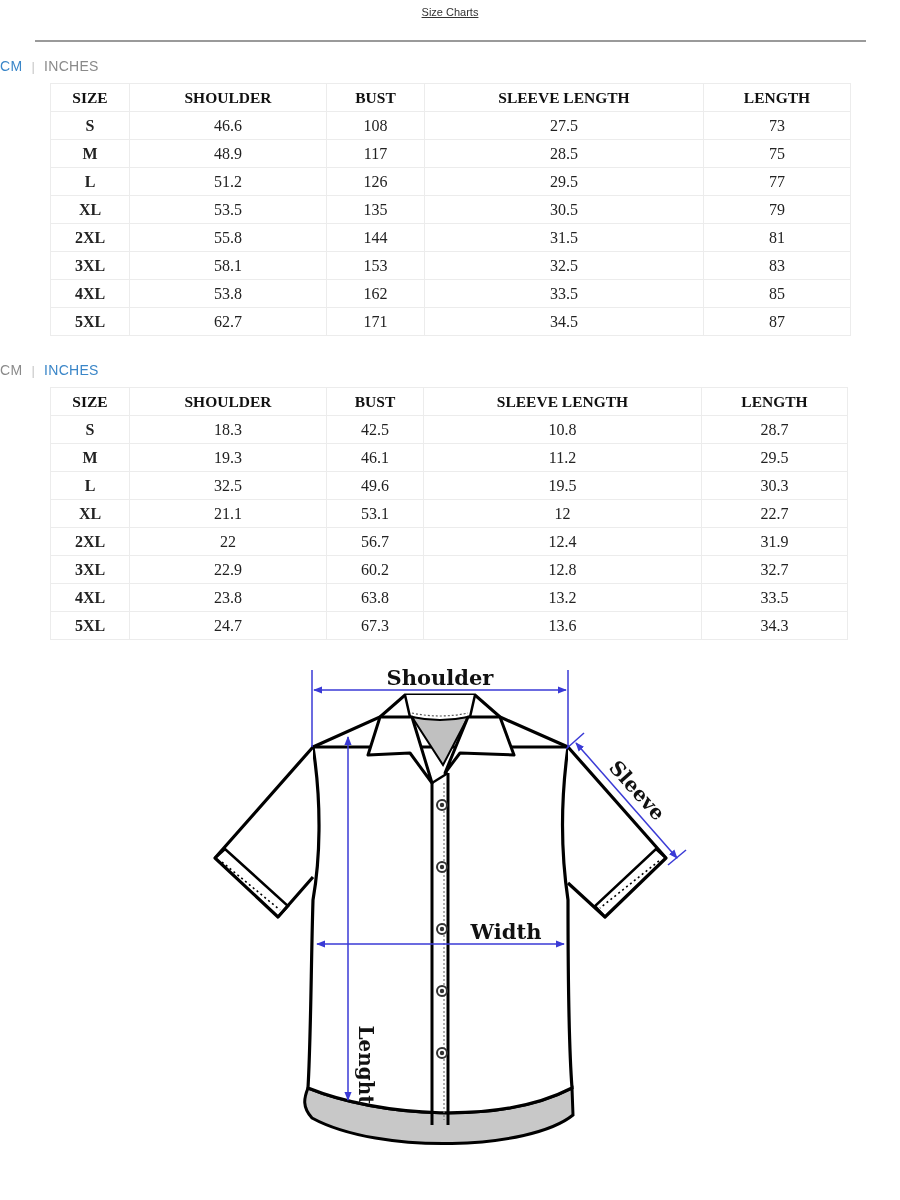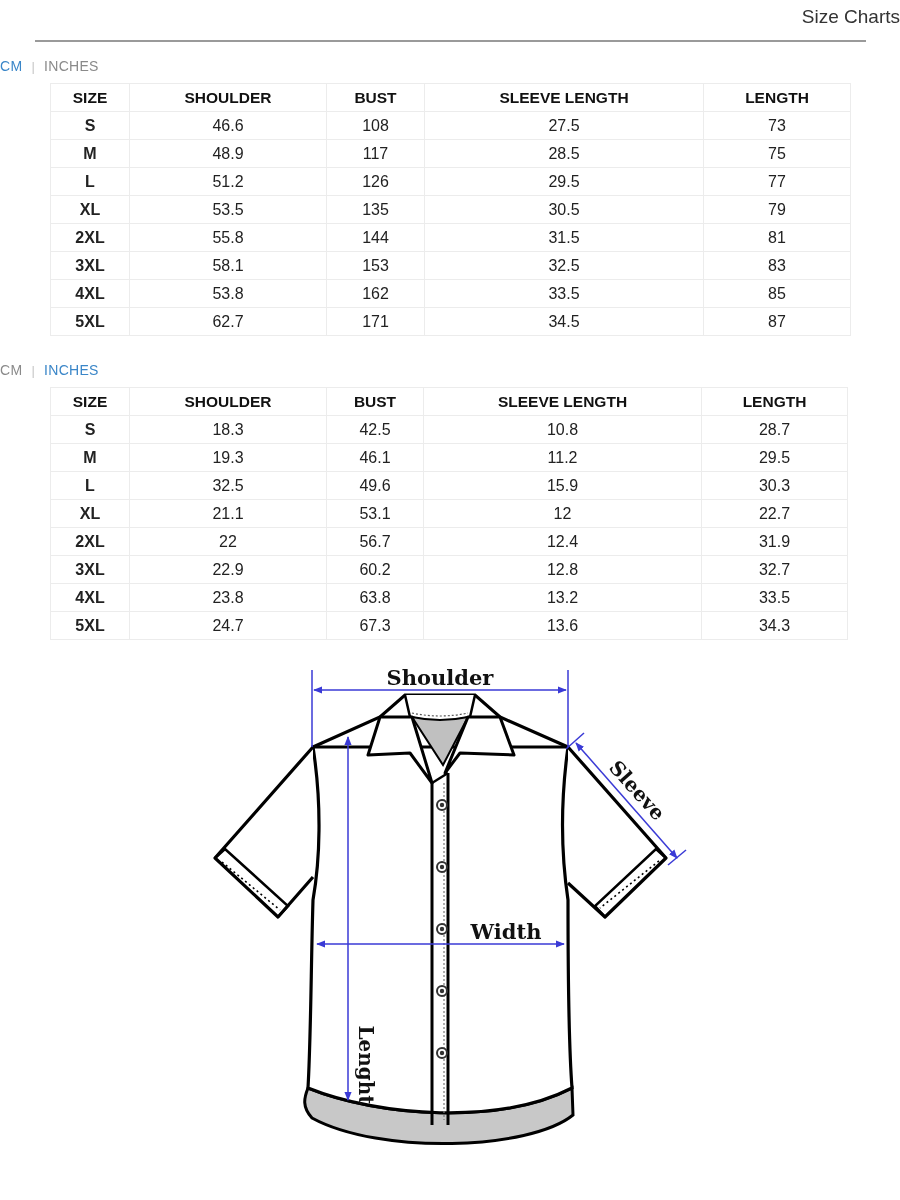--- a/index.html
+++ b/index.html
@@ -1,38 +1,39 @@
 <!DOCTYPE html>
 <html><head>
 <meta charset="utf-8">
 <style>
   * { box-sizing: border-box; margin: 0; padding: 0; }
   html, body { width: 900px; height: 1200px; background: #ffffff; overflow: hidden; }
   body { position: relative; font-family: "Liberation Sans", "DejaVu Sans", sans-serif; color: #111; }
 
   .page-title {
-    position: absolute; top: 6px; left: 0; width: 900px; text-align: right;
-    font-size: 19px; color: #333;
+    position: absolute; top: 6px; left: 0; width: 900px; text-align: center;
+    font-size: 11px; color: #333; text-decoration: underline;
   }
   .title-rule {
     position: absolute; top: 40px; left: 35px; width: 831px; height: 2px; background: #9a9a9a;
   }
 
   .unit-toggle {
     position: absolute; left: 0; width: 900px; text-align: left;
     font-size: 14px; letter-spacing: 0.3px;
   }
   .unit-toggle span { display: inline-block; }
   .unit { color: #8a8a8a; cursor: pointer; }
   .unit.active { color: #3a86c8; }
   .unit-sep { color: #c6c6c6; margin: 0 9px; font-size: 13px; }
 
   table.size-table {
     position: absolute; border-collapse: collapse; table-layout: fixed;
     font-size: 16px;
+    font-family: Liberation Serif, serif;
   }
   table.size-table th, table.size-table td {
     border: 1px solid #ececec; text-align: center; height: 28px; padding: 0;
   }
   table.size-table th { font-weight: bold; font-size: 15.5px; color: #111; }
   table.size-table td { color: #222; }
   table.size-table td.size-cell { font-weight: bold; }
 
   #table-cm { top: 83px; left: 50px; width: 800px; }
   #table-in { top: 387px; left: 50px; width: 797px; }
@@ -161,21 +162,21 @@
         <td class="size-cell">M</td>
         <td>19.3</td>
         <td>46.1</td>
         <td>11.2</td>
         <td>29.5</td>
       </tr>
       <tr>
         <td class="size-cell">L</td>
         <td>32.5</td>
         <td>49.6</td>
-        <td>15.9</td>
+        <td>19.5</td>
         <td>30.3</td>
       </tr>
       <tr>
         <td class="size-cell">XL</td>
         <td>21.1</td>
         <td>53.1</td>
         <td>12</td>
         <td>22.7</td>
       </tr>
       <tr>

